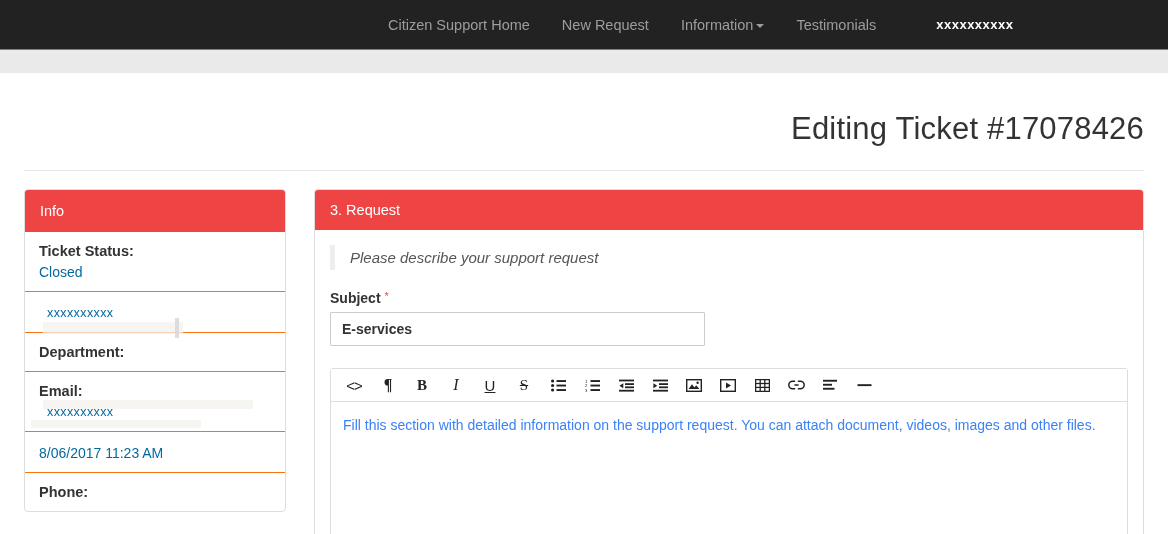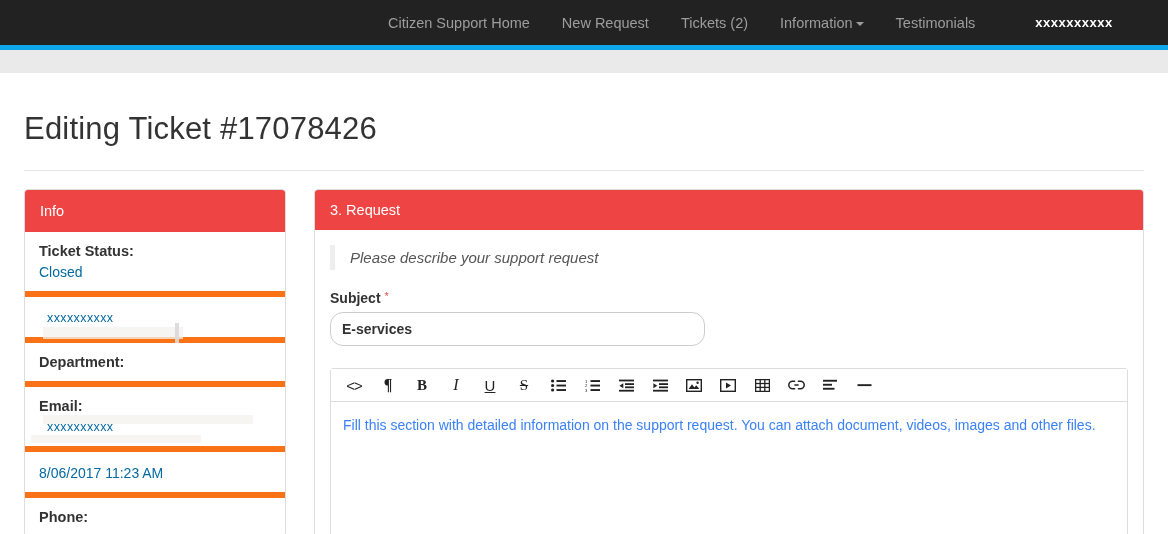--- a/index.html
+++ b/index.html
@@ -13,21 +13,21 @@
   }
 
   
   .navbar {
     height: 50px;
     background: #222222;
     display: flex;
     align-items: center;
     justify-content: flex-start;
     padding-left: 388px;
-    border-bottom: 5px solid #0ea5e9;
+    border-bottom: 1px solid #0ea5e9;
   }
   .nav-link {
     color: #9d9d9d;
     font-size: 14.5px;
     line-height: 50px;
     padding: 0 16px;
     text-decoration: none;
     white-space: nowrap;
     cursor: pointer;
     display: inline-block;
@@ -60,21 +60,21 @@
     background: #eaeaea;
   }
 
   
   .page-wrap {
     width: 1150px;
     margin: 0 auto;
     padding: 0 15px;
   }
   .page-title {
-    text-align: left;
+    text-align: right;
     font-size: 31px;
     font-weight: normal;
     color: #333333;
     margin: 0;
     padding: 38px 0 23px 0;
     letter-spacing: 0.2px;
   }
   .title-rule {
     border: 0;
     border-top: 1px solid #e5e5e5;
@@ -102,21 +102,21 @@
     color: #ffffff;
     padding: 11px 15px;
     font-size: 14.5px;
     line-height: 18px;
   }
   .panel-heading.info-head { padding: 12px 15px; }
 
   
   .info-item {
     padding: 10px 14px 9px 14px;
-    border-bottom: 6px solid #f97316;
+    border-bottom: 1px solid #f97316;
     position: relative;
   }
   .info-item:last-child { border-bottom: 0; }
   .info-label {
     font-size: 14.5px;
     font-weight: bold;
     color: #333333;
     line-height: 19px;
   }
   .info-value {
@@ -155,21 +155,21 @@
     font-weight: bold;
     color: #333333;
     display: block;
     margin-bottom: 6px;
   }
   .req-star { color: #d9534f; font-weight: normal; font-size: 11px; vertical-align: 3px; }
   .form-input {
     width: 375px;
     height: 34px;
     border: 1px solid #cccccc;
-    border-radius: 13px;
+    border-radius: 1px;
     padding: 6px 12px 6px 11px;
     font-size: 14px;
     font-weight: bold;
     color: #333333;
     font-family: "Liberation Sans", sans-serif;
     background: #ffffff;
     outline: none;
     display: block;
   }
 
@@ -215,21 +215,20 @@
     color: #3b82f6;
     line-height: 20px;
   }
 </style>
 </head>
 <body>
 
 <div class="navbar">
   <a class="nav-link">Citizen Support Home</a>
   <a class="nav-link">New Request</a>
-  <a class="nav-link">Tickets (2)</a>
   <a class="nav-link">
     <span>Information</span><span class="caret"></span>
   </a>
   <a class="nav-link">Testimonials</a>
   <div class="nav-user">xxxxxxxxxx</div>
 </div>
 
 <div class="gray-band"></div>
 
 <div class="page-wrap">

